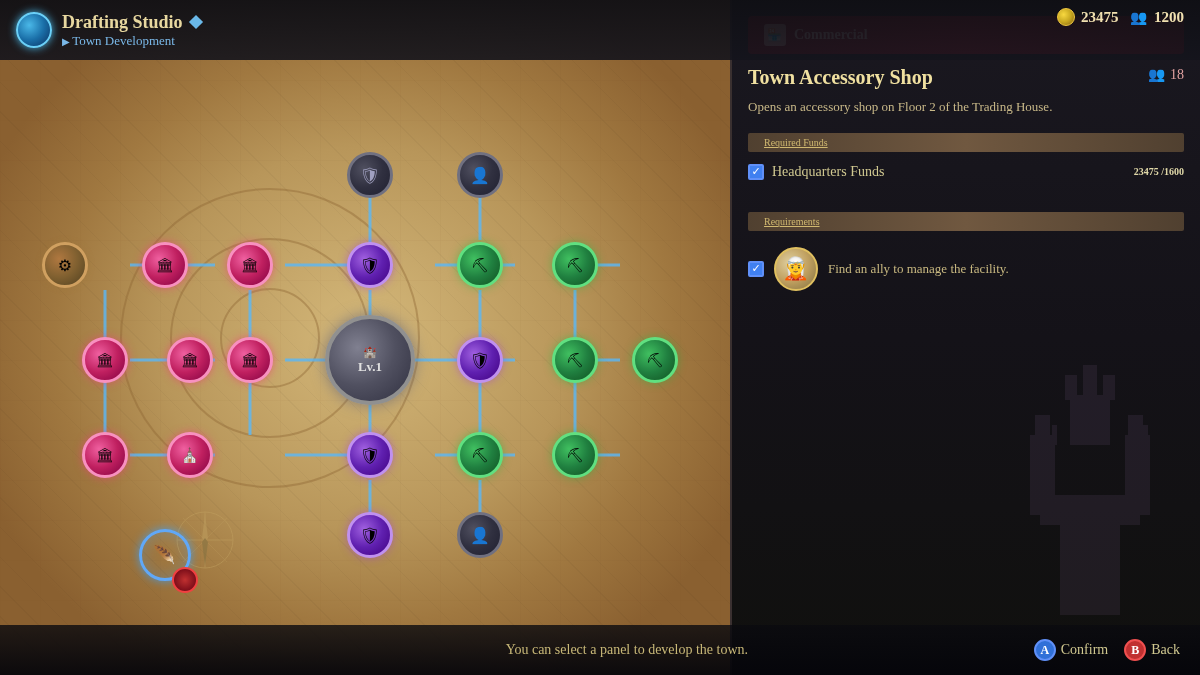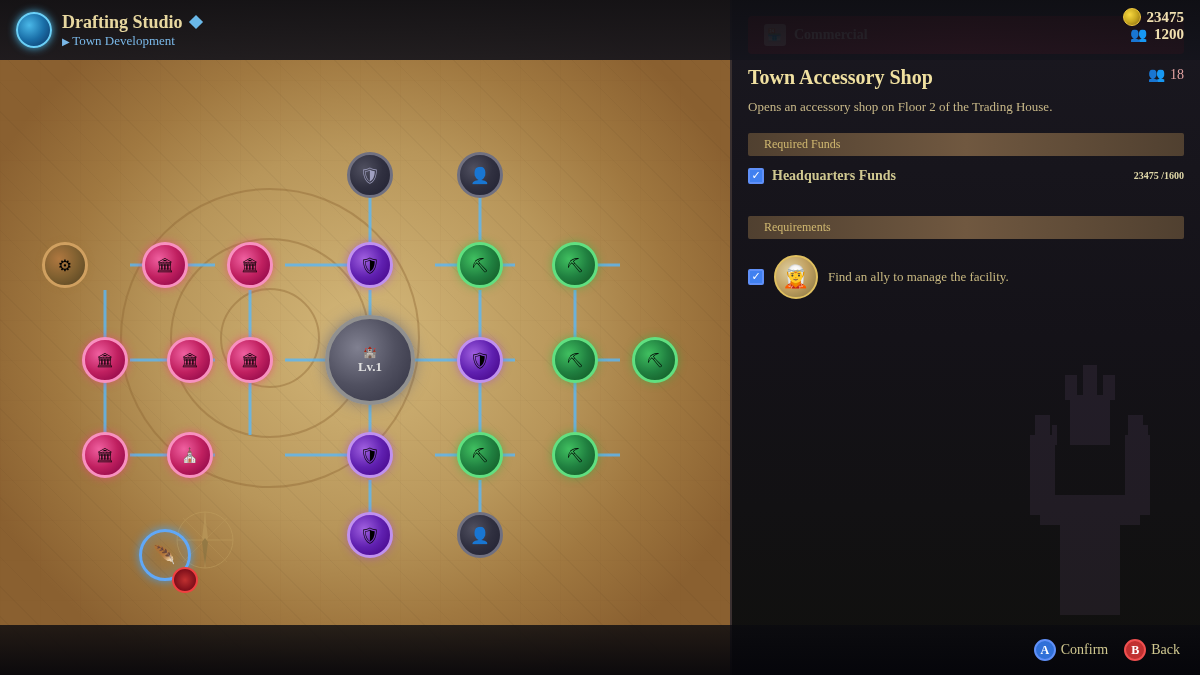--- a/index.html
+++ b/index.html
@@ -96,23 +96,23 @@
       content: '▶ ';
       font-size: 10px;
     }
 
     
     #resources {
       position: absolute;
       top: 8px;
       right: 16px;
       display: flex;
-      flex-direction: column;
+      flex-direction: row;
       align-items: flex-end;
-      gap: 0;
+      gap: 12px;
       z-index: 21;
     }
 
     .resource-item {
       display: flex;
       align-items: center;
       gap: 6px;
       color: #f0e0b0;
       font-size: 15px;
       font-weight: bold;
@@ -278,24 +278,25 @@
       color: #c8b888;
       font-size: 13px;
       padding: 0 16px 12px 16px;
       line-height: 1.5;
     }
 
     
     .section-header {
       background: linear-gradient(90deg, #504030, #705840, #504030);
       color: #d0b870;
-      font-size: 12px;
+      font-size: 10px;
       padding: 4px 16px;
       margin: 4px 16px;
       border-radius: 2px;
+      text-decoration: underline;
     }
 
     
     .fund-item {
       display: flex;
       align-items: center;
       gap: 8px;
       padding: 8px 16px;
     }
 
@@ -310,21 +311,20 @@
       border-radius: 2px;
       color: white;
       font-size: 11px;
       flex-shrink: 0;
     }
 
     .fund-label {
       color: #d0c890;
       font-size: 14px;
       flex: 1;
-      font-weight: bold;
     }
 
     .fund-amount {
       color: #e0d8a8;
       font-size: 10px;
       font-weight: bold;
     }
 
     
     .req-section {
@@ -681,20 +681,21 @@
       <div class="checkbox-checked">✓</div>
       <div class="req-icon-circle">🧝</div>
       <span class="req-text">Find an ally to manage the facility.</span>
     </div>
   </div>
 
 </div>
 
 <div id="bottom-bar">
   <div style="width:200px;"></div>
+  <div class="bottom-hint">You can select a panel to develop the town.</div>
   <div class="bottom-buttons">
     <div class="btn-control">
       <div class="btn-a">A</div>
       <span>Confirm</span>
     </div>
     <div class="btn-control">
       <div class="btn-b">B</div>
       <span>Back</span>
     </div>
   </div>

